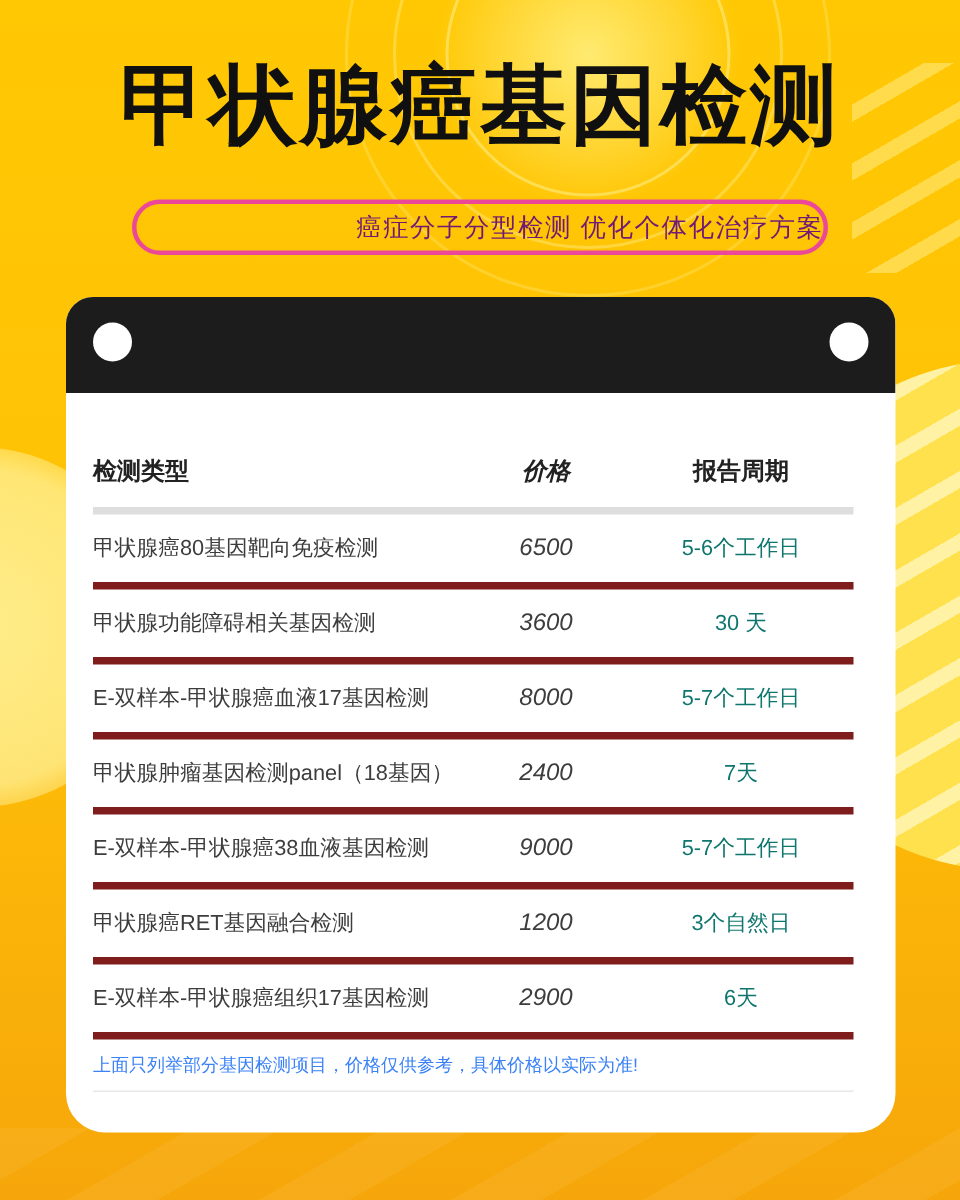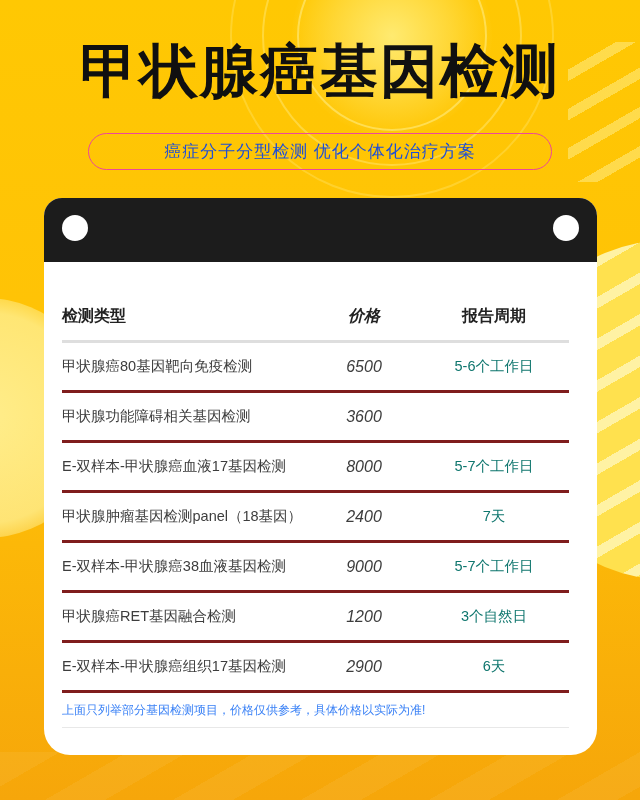--- a/index.html
+++ b/index.html
@@ -36,41 +36,41 @@
     background:repeating-linear-gradient(150deg, rgba(255,255,255,0.06) 0 30px, rgba(255,255,255,0) 30px 64px);
   }
   
   .poster-title {
     position:absolute; left:0; top:38px; width:640px; text-align:center;
     font-size:58px; font-weight:900; color:#101010; letter-spacing:2px; line-height:1.15;
     z-index:3;
   }
   .subtitle-badge {
     position:absolute; left:50%; top:133px; transform:translateX(-50%);
-    width:464px; height:37px; border:1px solid #ec4899; border-radius:19px;
-    display:flex; align-items:center; justify-content:center;
-    font-size:17px; font-weight:500; color:#1d4ed8; letter-spacing:1px;
+    width:464px; height:37px; border:3px solid #ec4899; border-radius:19px;
+    display:flex; align-items:center; justify-content:flex-end;
+    font-size:17px; font-weight:500; color:#701a75; letter-spacing:1px;
     z-index:3;
   }
   
   .price-card {
     position:absolute; left:44px; top:198px; width:553px; height:557px;
     background:#FFFFFF; border-radius:18px 18px 26px 26px; overflow:hidden; z-index:2;
   }
   .card-header-bar { position:relative; height:64px; background:#1C1C1C; }
   .punch-hole {
     position:absolute; top:17px; width:26px; height:26px; border-radius:50%; background:#FFFFFF;
   }
   .punch-hole.left  { left:18px; }
   .punch-hole.right { right:18px; }
   
   .table-area { padding:0 28px 0 18px; }
   .t-row {
     display:grid; grid-template-columns:1fr 110px 150px; align-items:center;
-    border-bottom:3px solid #7f1d1d;
+    border-bottom:5px solid #7f1d1d;
   }
   .t-head { height:81px; align-items:end; padding-bottom:13px; border-bottom-color:#DEDEDE; }
   .t-head .cell { font-size:16px; font-weight:700; color:#222222; }
   .t-data { height:50px; }
   .cell-name   { text-align:left;   font-size:14.5px; color:#3D3D3D; }
   .cell-price  { text-align:center; font-size:16px;   color:#3D3D3D;font-style:italic; }
   .cell-period { text-align:center; font-size:14.5px; color:#0f766e; }
   .foot-row {
     height:35px; display:flex; align-items:center;
     border-bottom:1px solid #E8E8E8;
@@ -110,20 +110,21 @@
 
     <div class="t-row t-data">
       <div class="cell-name">甲状腺癌80基因靶向免疫检测</div>
       <div class="cell-price">6500</div>
       <div class="cell-period">5-6个工作日</div>
     </div>
 
     <div class="t-row t-data">
       <div class="cell-name">甲状腺功能障碍相关基因检测</div>
       <div class="cell-price">3600</div>
+      <div class="cell-period">30 天</div>
     </div>
 
     <div class="t-row t-data">
       <div class="cell-name">E-双样本-甲状腺癌血液17基因检测</div>
       <div class="cell-price">8000</div>
       <div class="cell-period">5-7个工作日</div>
     </div>
 
     <div class="t-row t-data">
       <div class="cell-name">甲状腺肿瘤基因检测panel（18基因）</div>

